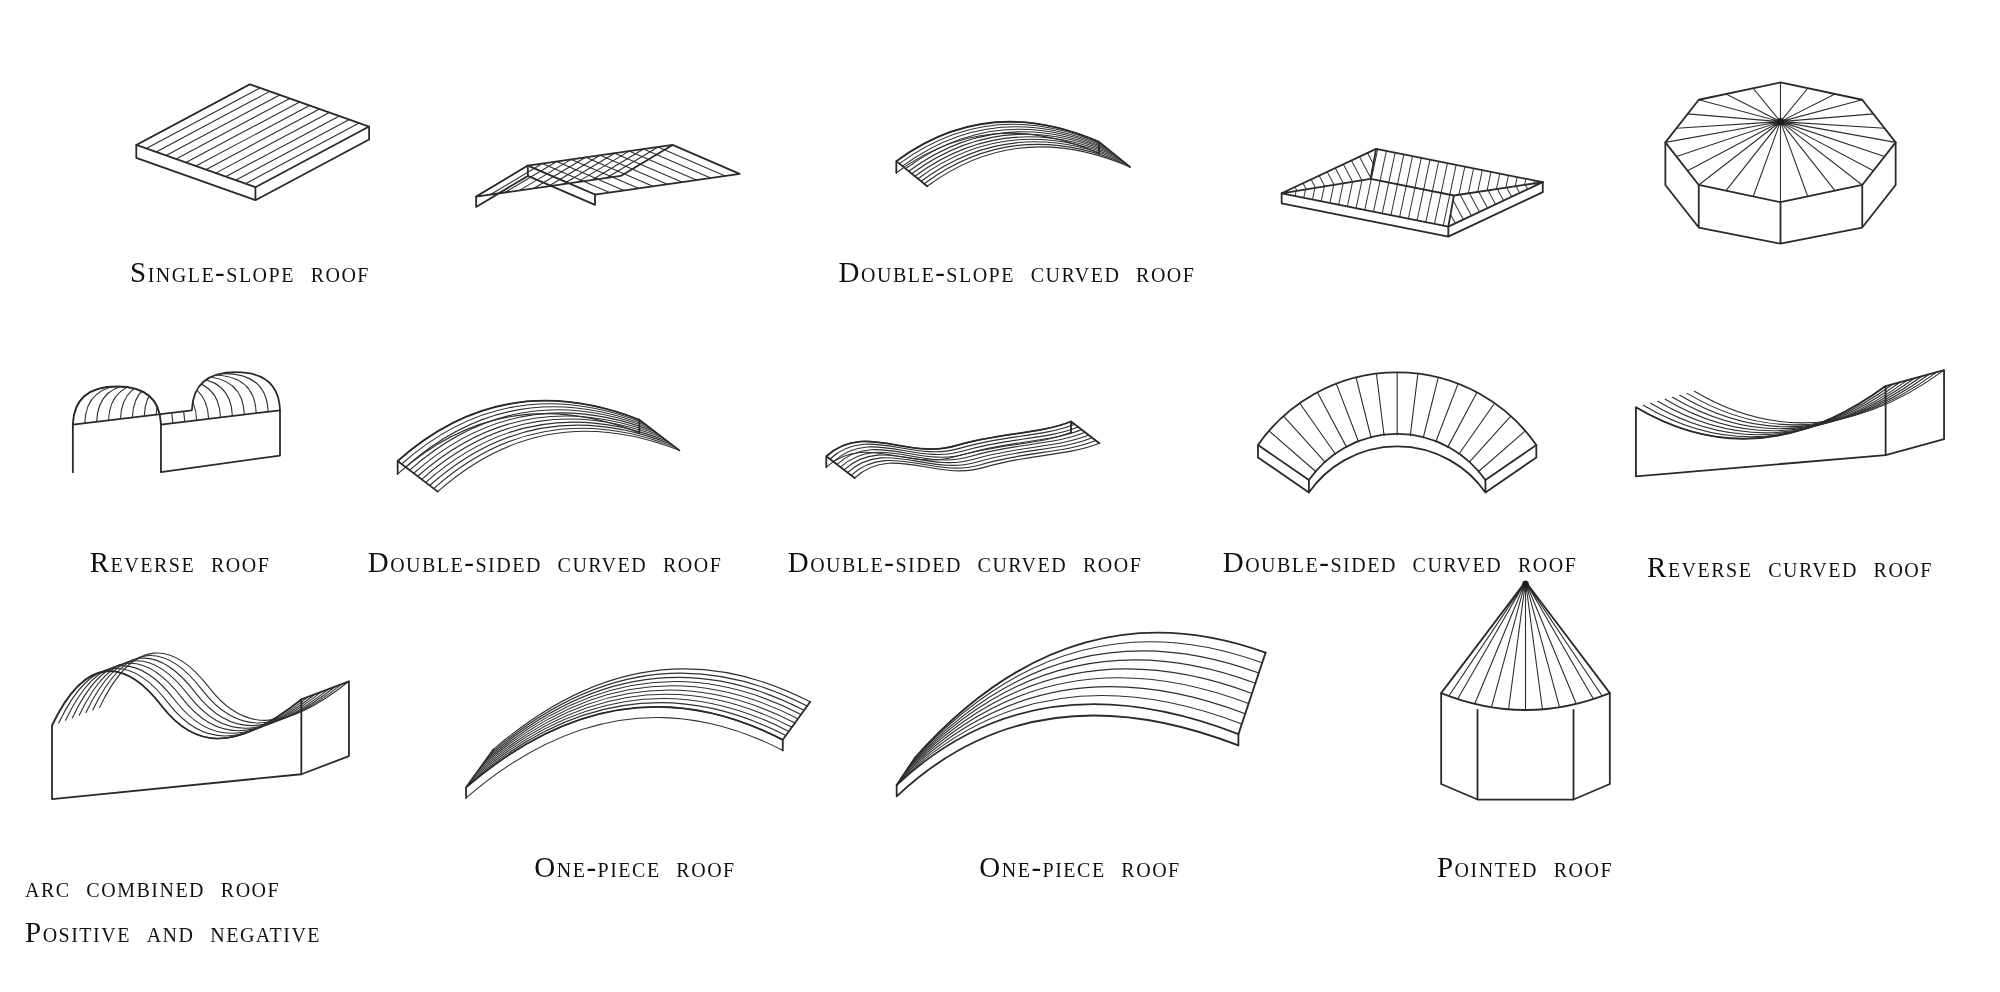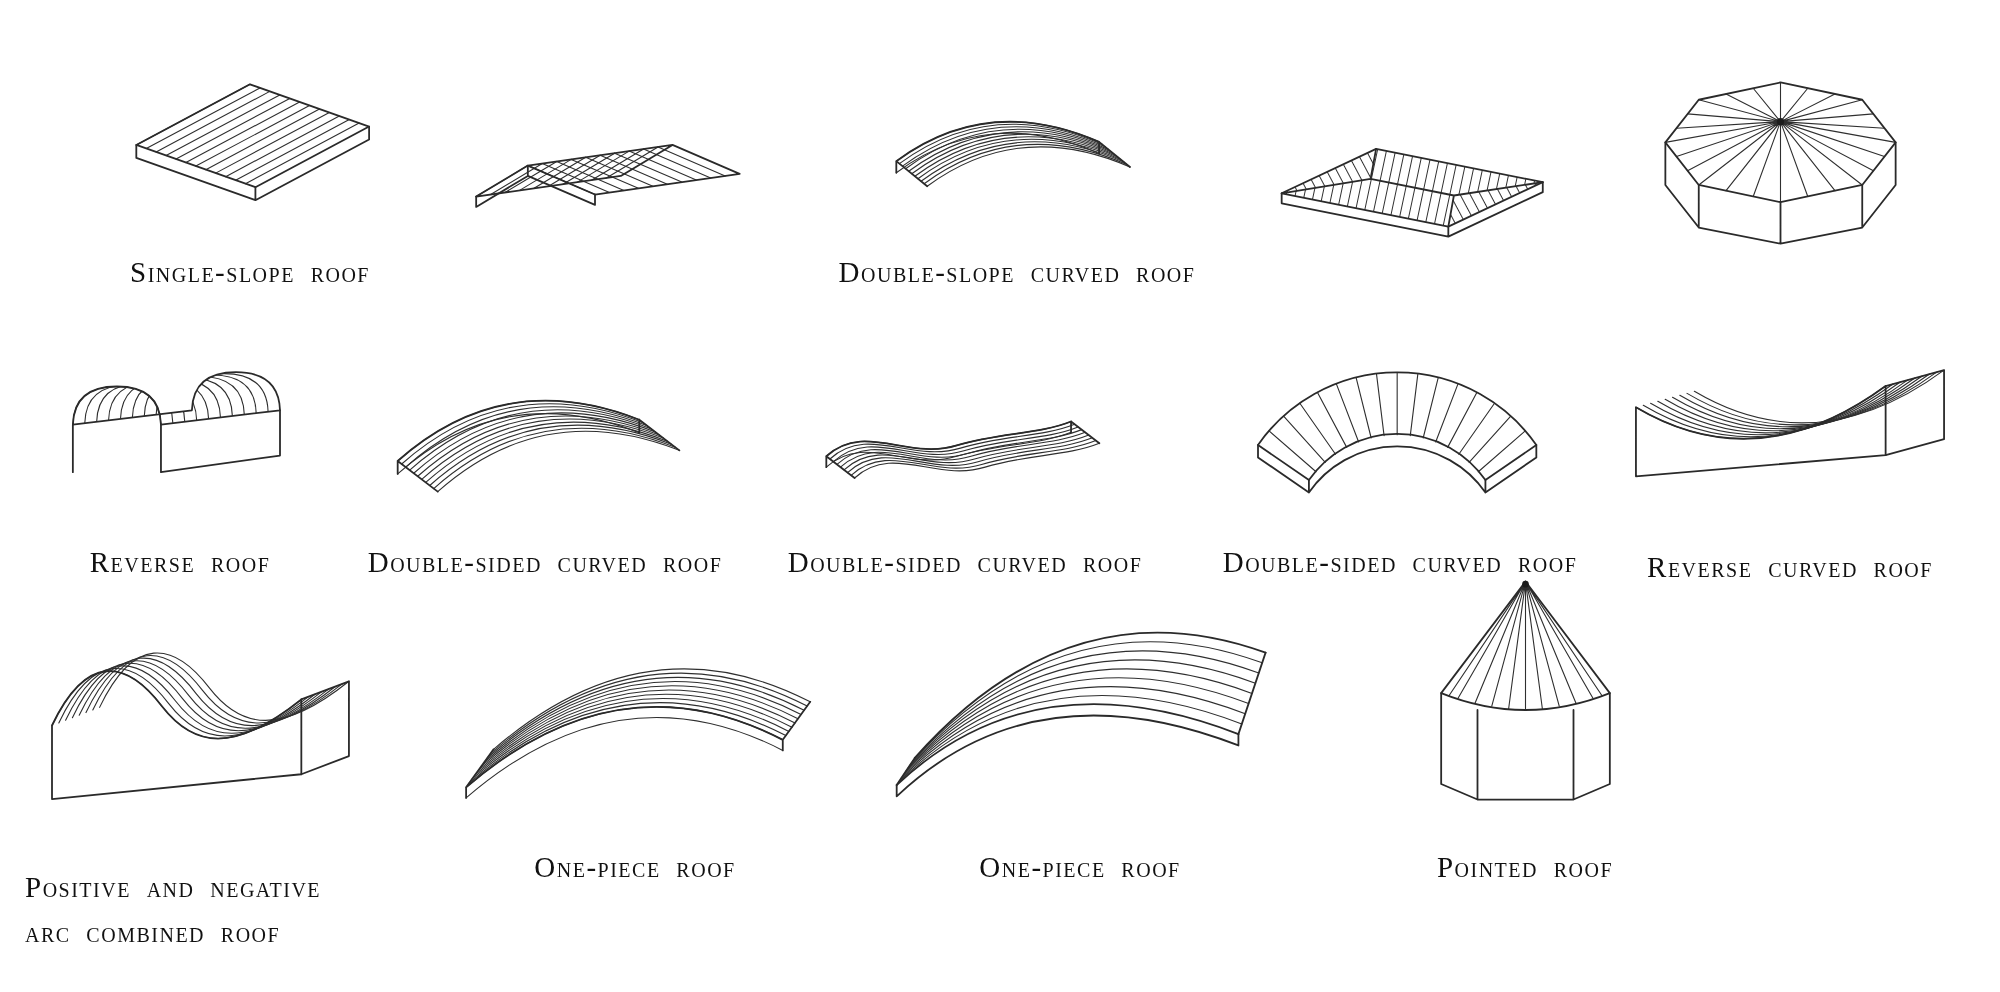--- a/index.html
+++ b/index.html
@@ -257,22 +257,22 @@
         <use href="#pn-a" transform="translate(12,-4.6)"></use>
       <use href="#pn-a" transform="translate(18,-6.9)"></use>
         <use href="#pn-a" transform="translate(24,-9.1)"></use>
       <use href="#pn-a" transform="translate(30,-11.4)"></use>
         <use href="#pn-a" transform="translate(36,-13.7)"></use>
       <use href="#pn-a" class="o" transform="translate(42,-16)"></use>
       <path class="o" d="M15 85 C45 22 80 26 112 68 C140 104 175 110 235 62 M235 62 L235 128 L15 150 L15 85"></path>
       <path class="o" d="M235 62 L277 46 L277 112 L235 128"></path>
     </svg>
   </div>
+  <div class="label">arc combined roof</div>
   <div class="label">Positive and negative</div>
-  <div class="label">arc combined roof</div>
 </div>
 
 <div class="cell" style="left:415px;top:575px;width:440px;height:315px">
   <div class="drawing">
     <svg class="art" width="380" height="190" viewBox="0 0 360 180">
       <path id="op-a" class="h" d="M20 150 Q165 25 320 105"></path>
       <use href="#op-a" transform="translate(2.9,-4)"></use>
         <use href="#op-a" transform="translate(5.8,-8)"></use>
       <use href="#op-a" transform="translate(8.7,-12)"></use>
         <use href="#op-a" transform="translate(11.6,-16)"></use>

